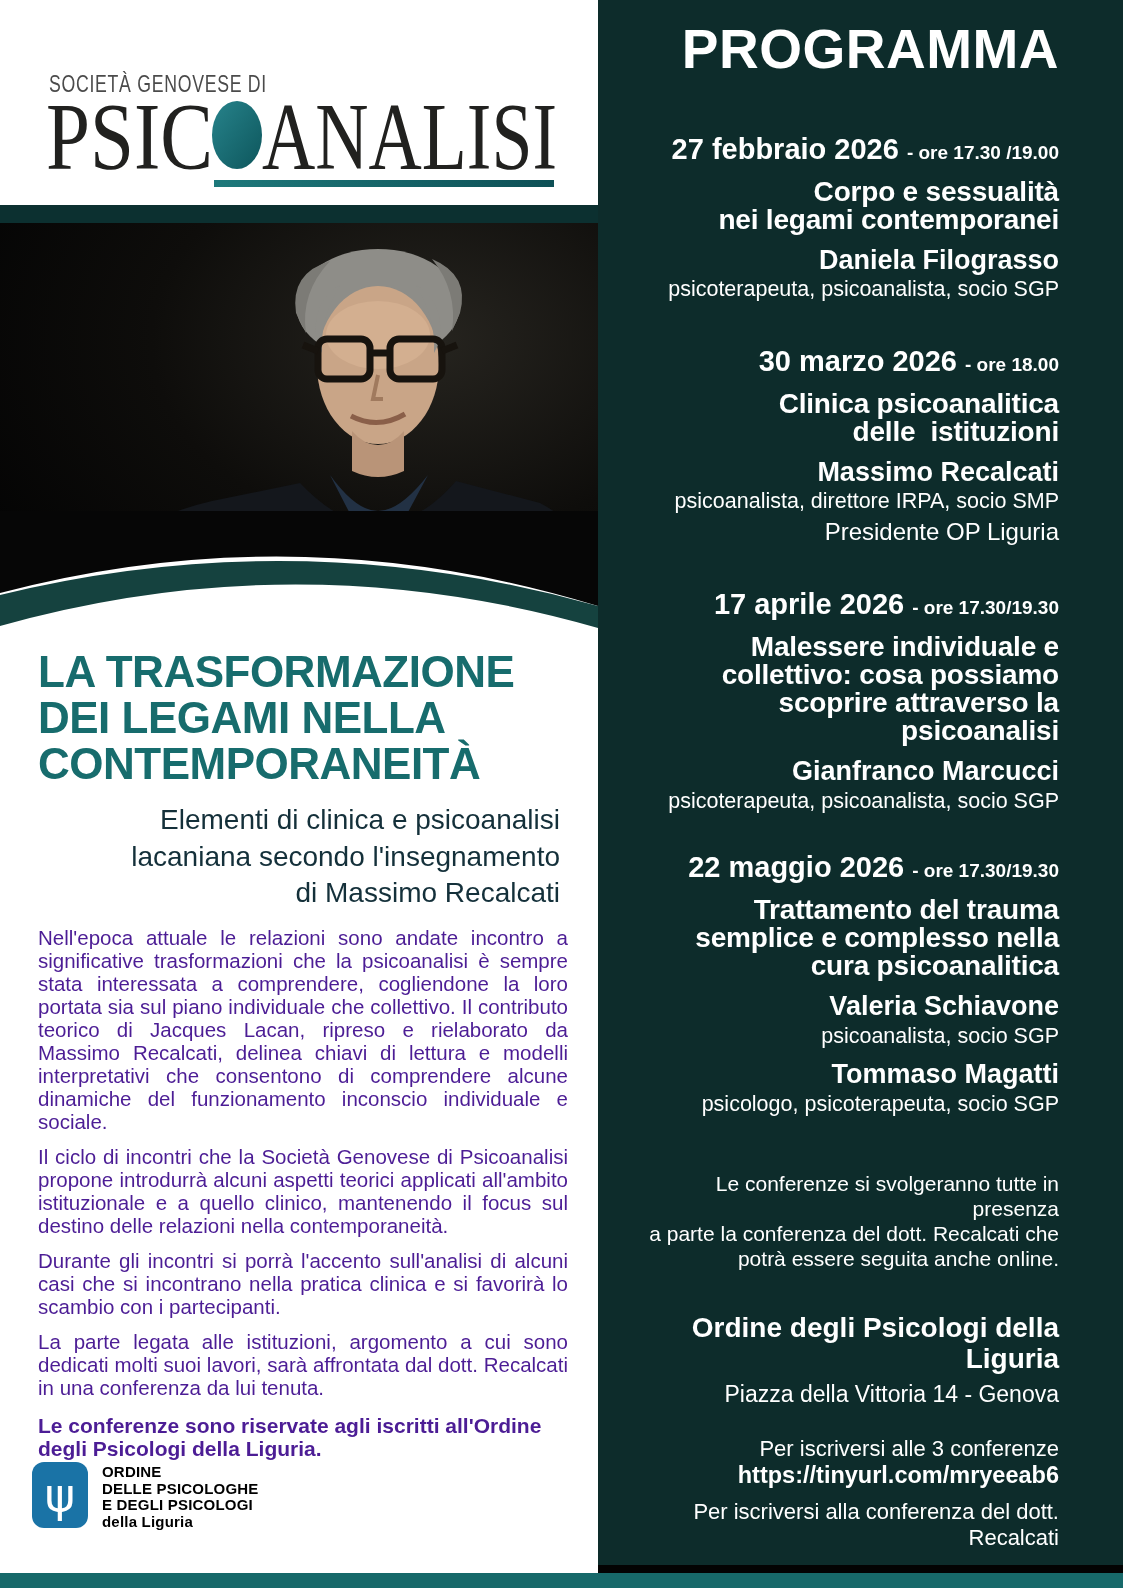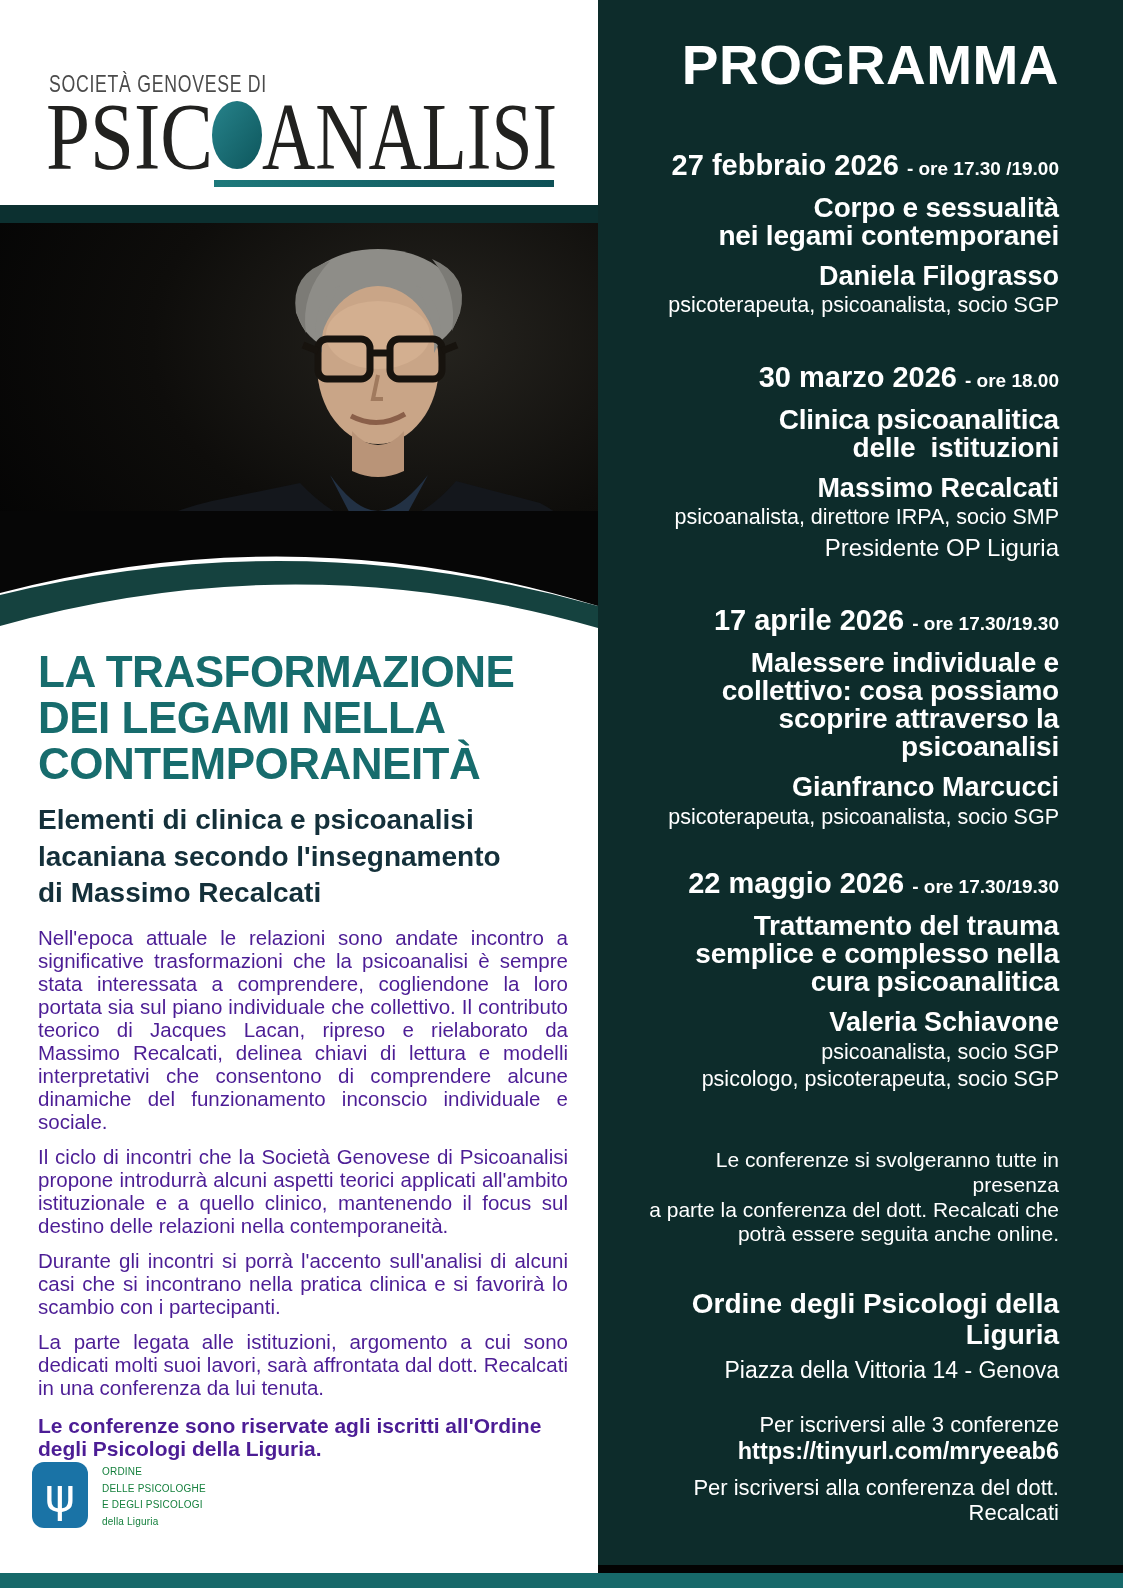--- a/index.html
+++ b/index.html
@@ -7,36 +7,36 @@
         font-family:"Liberation Sans",sans-serif;}
   
   .left{position:absolute;left:0;top:0;width:598px;height:1588px;background:#ffffff;}
   .logo-panel{display:block;width:668px;height:205px;background:#ffffff;}
   .divider-band{width:598px;height:18px;background:#0c3030;}
   .photo{position:relative;width:598px;height:418px;background:#060606;}
   .photo svg.portrait{position:absolute;left:0;top:0;}
   .photo svg.swoosh{position:absolute;left:0;bottom:0;}
   .title{margin:8px 38px 0 38px;font-size:44px;line-height:1.04;font-weight:800;
          color:#176c6d;letter-spacing:-0.5px;white-space:pre-line;}
-  .subtitle{margin:16px 38px 4px 38px;font-size:28px;line-height:1.3;font-weight:700;
-            color:#14303a;white-space:pre-line;}
+  .subtitle{margin:16px 38px 4px 38px;font-size:28px;line-height:1.3;font-weight:400;
+            color:#14303a;white-space:pre-line;text-align:right;}
   .body-copy{margin:16px 30px 0 38px;}
   .body-copy p{margin:12px 0 0 0;font-size:20.5px;line-height:1.12;color:#4c1d95;
                text-align:justify;}
   .body-copy p:first-child{margin-top:0;}
   .body-copy p.strong{font-weight:700;font-size:21px;margin-top:14px;text-align:left;}
   .op-logo{position:absolute;left:32px;top:1462px;display:flex;align-items:flex-start;}
   .psi-box{width:56px;height:66px;background:#1a73a6;border-radius:12px;
            display:flex;align-items:center;justify-content:center;}
   .psi-box span{color:#ffffff;font-size:46px;line-height:1;font-family:"DejaVu Sans",sans-serif;}
-  .op-text{margin-left:14px;padding-top:2px;color:#15803d;font-weight:400;
-           font-size:10px;line-height:16.5px;letter-spacing:0.2px;}
+  .op-text{margin-left:14px;padding-top:2px;color:#000000;font-weight:700;
+           font-size:15px;line-height:16.5px;letter-spacing:0.2px;}
   
   .right{position:absolute;left:598px;top:0;width:525px;height:1566px;background:#0d2c2b;
-         box-sizing:border-box;padding:38px 64px 0 28px;text-align:right;color:#ffffff;}
+         box-sizing:border-box;padding:22px 64px 0 28px;text-align:right;color:#ffffff;}
   .programma{margin:0;font-size:55px;font-weight:800;letter-spacing:0.5px;line-height:1;}
   .event{margin-top:45px;}
   .event.e1{margin-top:58px;}
   .event.e4{margin-top:40px;}
   .date-row{line-height:1;}
   .date{font-size:29px;font-weight:800;}
   .time{font-size:19px;font-weight:800;margin-left:8px;}
   .etitle{margin:14px 0 0 0;font-size:28px;font-weight:700;line-height:1.0;
           white-space:pre-wrap;letter-spacing:-0.2px;}
   .sname{margin-top:12px;font-size:27px;font-weight:700;line-height:1.05;}
@@ -192,20 +192,21 @@
 
     <article class="event e4">
       <div class="date-row">
         <span class="date">22 maggio 2026</span><span class="time">- ore 17.30/19.30</span>
       </div>
       <h3 class="etitle">Trattamento del trauma
 semplice e complesso nella
 cura psicoanalitica</h3>
       <div class="sname">Valeria Schiavone</div>
       <div class="srole">psicoanalista, socio SGP</div>
+      <div class="sname">Tommaso Magatti</div>
       <div class="srole">psicologo, psicoterapeuta, socio SGP</div>
     </article>
 
     <p class="note">Le conferenze si svolgeranno tutte in presenza
 a parte la conferenza del dott. Recalcati che
 potrà essere seguita anche online.</p>
 
     <div class="venue">
       <div class="vname">Ordine degli Psicologi della Liguria</div>
       <div class="vaddr">Piazza della Vittoria 14 - Genova</div>

